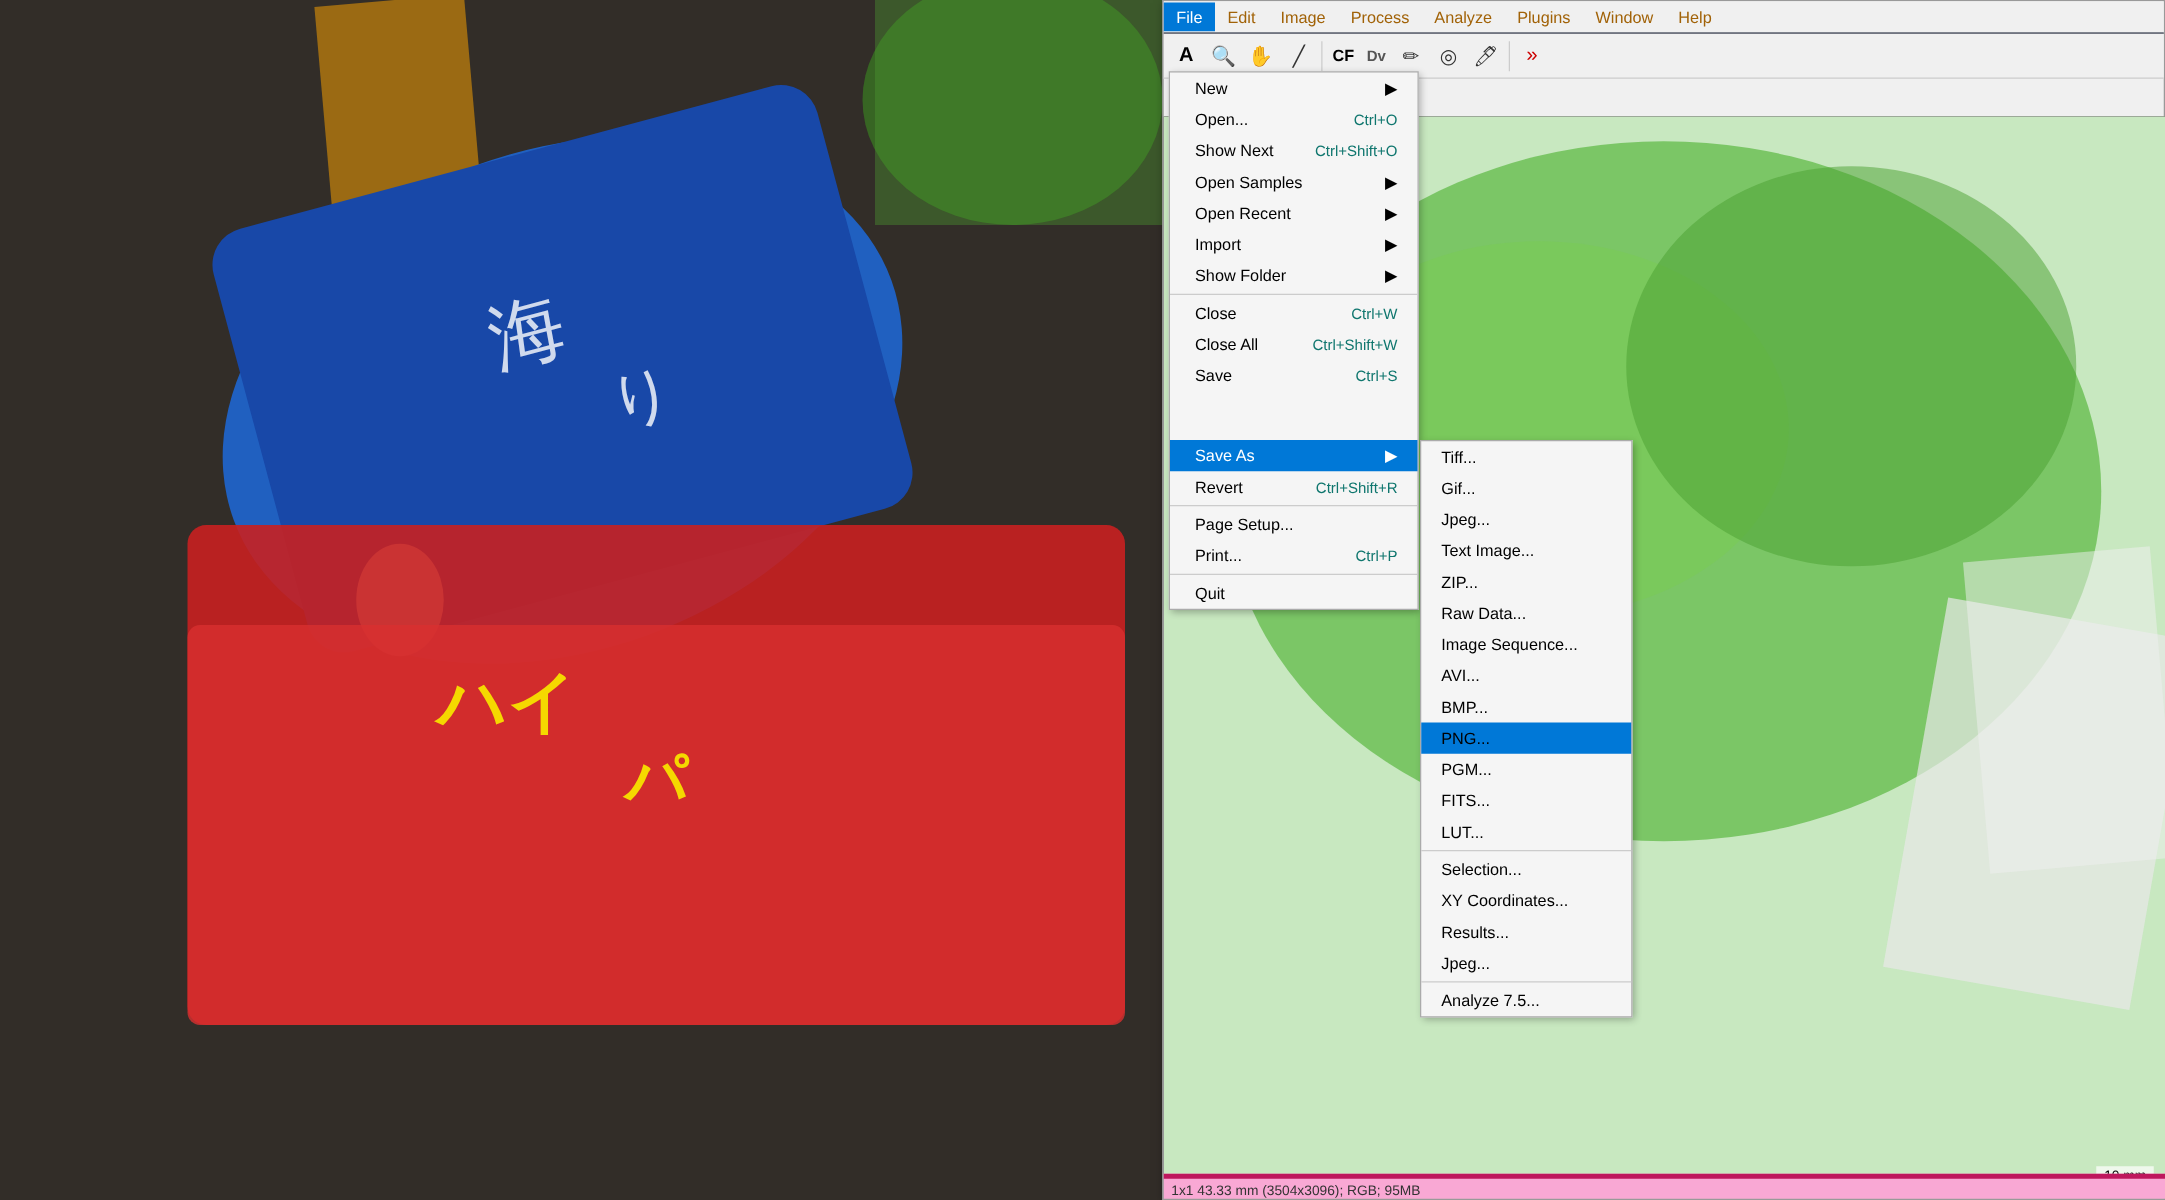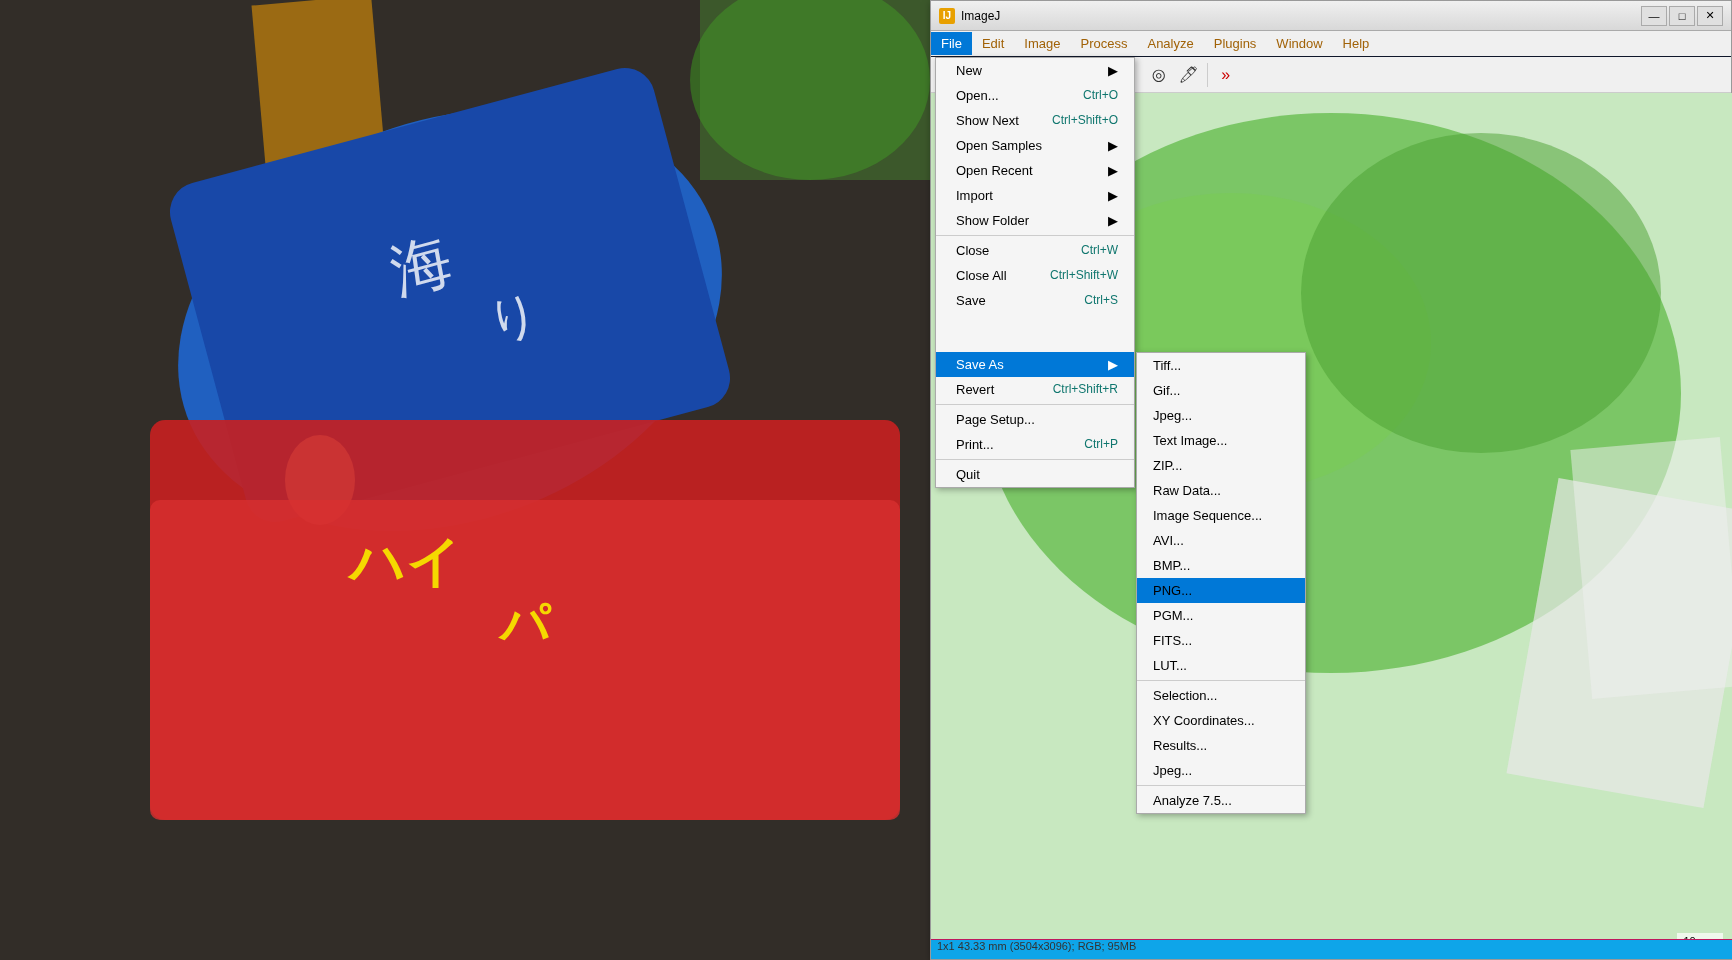--- a/index.html
+++ b/index.html
@@ -100,24 +100,24 @@
       background: #555;
       overflow: hidden;
     }
 
     
     .status-bar {
       position: absolute;
       bottom: 0; left: 0;
       width: 802px;
       height: 20px;
-      background: #0ea5e9;
-      border-top: 1px solid #be185d;
-      display: flex;
-      align-items: flex-start;
+      background: #f9a8d4;
+      border-top: 4px solid #be185d;
+      display: flex;
+      align-items: flex-end;
       padding: 0 6px;
       font-size: 11px;
       color: #333;
     }
 
     
     .bg-image {
       position: absolute;
       top: 0; left: 0;
       width: 930px; height: 960px;
@@ -140,21 +140,21 @@
       position: absolute;
       top: 0; left: 4px;
       background: #f5f5f5;
       border: 1px solid #aaa;
       box-shadow: 2px 2px 6px rgba(0,0,0,0.3);
       min-width: 200px;
       z-index: 200;
     }
     .file-menu-item {
       display: flex;
-      align-items: flex-start;
+      align-items: flex-end;
       padding: 5px 16px 5px 20px;
       cursor: pointer;
       color: #000;
       font-size: 13px;
       white-space: nowrap;
     }
     .file-menu-item.active { background: #0078d7; color: white; }
     .file-menu-item .shortcut {
       margin-left: auto;
       padding-left: 30px;
@@ -222,31 +222,20 @@
     <text x="350" y="580" font-size="55" fill="#f5d800" font-weight="bold">ハイ</text>
     <text x="500" y="640" font-size="50" fill="#f5d800" font-weight="bold">パ</text>
 
     <ellipse cx="810" cy="80" rx="120" ry="100" fill="#3a8a20" opacity="0.6"></ellipse>
     <rect x="700" y="0" width="230" height="180" fill="#4a9830" opacity="0.4"></rect>
   </svg>
 </div>
 
 <div class="app-window">
 
-  <div class="title-bar">
-    <div class="title-bar-icon">
-      <span>IJ</span>
-    </div>
-    <span class="title-bar-text">ImageJ</span>
-    <div class="title-controls">
-      <button class="title-btn">—</button>
-      <button class="title-btn">□</button>
-      <button class="title-btn close">✕</button>
-    </div>
-  </div>
 
   <div class="menu-bar">
     <div class="menu-item active">File</div>
     <div class="menu-item">Edit</div>
     <div class="menu-item">Image</div>
     <div class="menu-item">Process</div>
     <div class="menu-item">Analyze</div>
     <div class="menu-item">Plugins</div>
     <div class="menu-item">Window</div>
     <div class="menu-item">Help</div>

